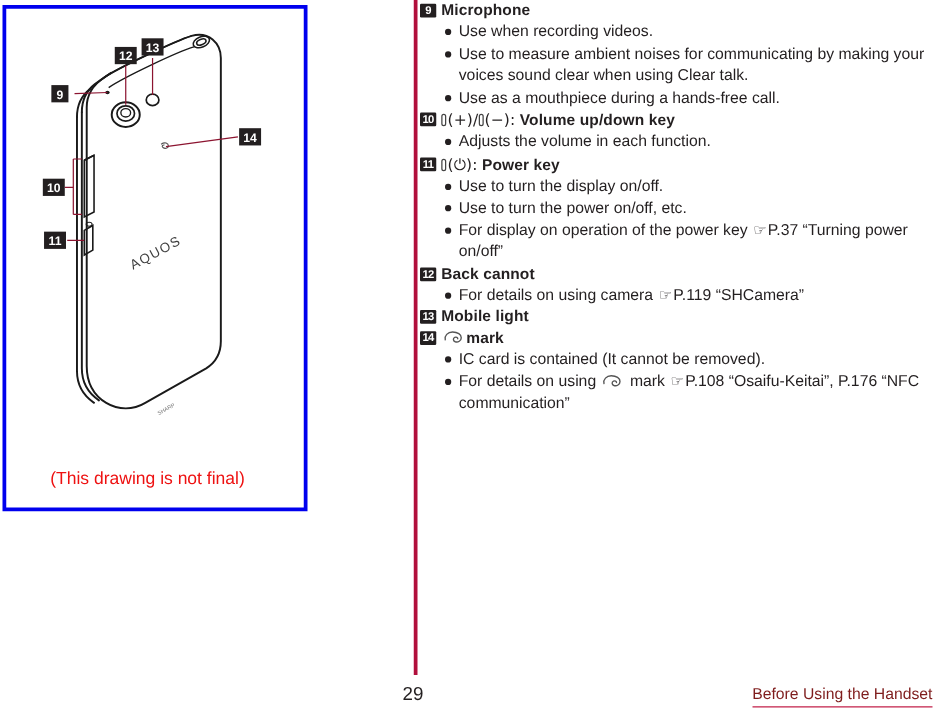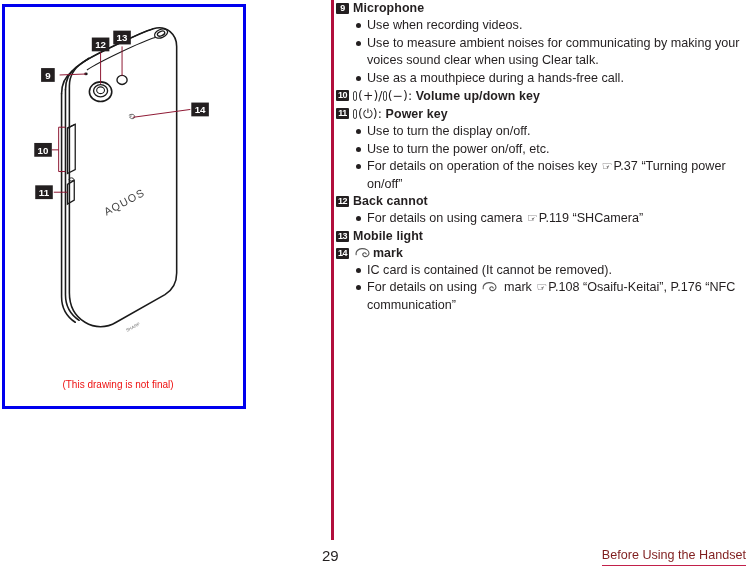--- a/index.html
+++ b/index.html
@@ -34,21 +34,21 @@
     width: 100%;
     height: 100%;
   }
   #drawing-caption {
     position: absolute;
     left: 0;
     right: 12px;
     bottom: 16px;
     text-align: center;
     color: #ee1111;
-    font-size: 10px;
+    font-size: 14px;
     font-family: "Liberation Sans", sans-serif;
   }
 
   
   #text-column {
     position: absolute;
     left: 331px;
     top: 0px;
     width: 415px;
     height: 543px;
@@ -332,39 +332,45 @@
           <span class="bullet-text">Use as a mouthpiece during a hands-free call.</span>
         </li>
       </ul>
     </div>
 
     <div class="entry">
       <div class="entry-head">
         <span class="marker">10</span>
         <span><span class="keyglyph"></span><span class="sym">(+)/</span><span class="keyglyph"></span><span class="sym">(−):</span>&nbsp;<span class="entry-title">Volume up/down key</span></span>
       </div>
+      <ul class="bullets">
+        <li class="bullet">
+          <span class="bullet-dot"></span>
+          <span class="bullet-text">Adjusts the volume in each function.</span>
+        </li>
+      </ul>
     </div>
 
     <div class="entry">
       <div class="entry-head">
         <span class="marker">11</span>
         <span><span class="keyglyph"></span><span class="sym">(⏻):</span>&nbsp;<span class="entry-title">Power key</span></span>
       </div>
       <ul class="bullets">
         <li class="bullet">
           <span class="bullet-dot"></span>
           <span class="bullet-text">Use to turn the display on/off.</span>
         </li>
         <li class="bullet">
           <span class="bullet-dot"></span>
           <span class="bullet-text">Use to turn the power on/off, etc.</span>
         </li>
         <li class="bullet">
           <span class="bullet-dot"></span>
-          <span class="bullet-text"><span>For details on operation of the noises key </span><span class="ref-icon">☞</span><span>P.37 “Turning power on/off”</span></span>
+          <span class="bullet-text"><span>For display on operation of the power key </span><span class="ref-icon">☞</span><span>P.37 “Turning power on/off”</span></span>
         </li>
       </ul>
     </div>
 
     <div class="entry">
       <div class="entry-head">
         <span class="marker">12</span>
         <span class="entry-title">Back cannot</span>
       </div>
       <ul class="bullets">

